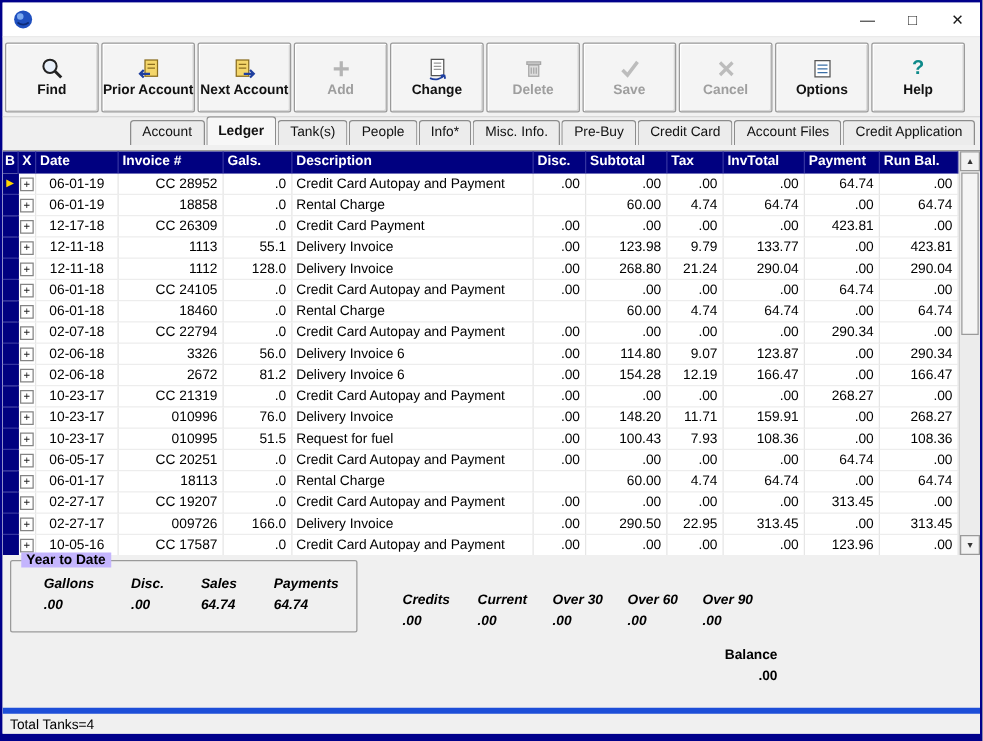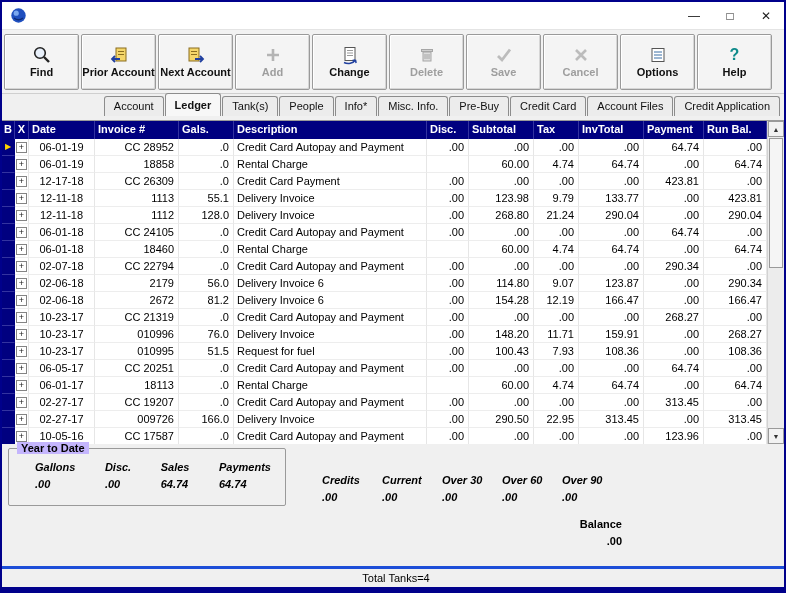--- a/index.html
+++ b/index.html
@@ -68,22 +68,22 @@
     border:1px solid #9a9a9a; border-radius:2px; }
   .ytd-legend { position:absolute; top:-7px; left:8px; background:#c4b5fd; padding:0 4px; font-weight:bold; }
   .ytd-items { display:flex; justify-content:space-between; padding:12px 14px 0 26px; }
   .s-col { text-align:left; font-weight:bold;font-style:italic; }
   .s-col .val { margin-top:5px; }
   .aging { position:absolute; left:320px; top:30px; display:flex; }
   .aging .s-col { width:60px; }
   .balance { position:absolute; left:520px; top:74px; width:100px; text-align:right; font-weight:bold; }
   .balance .val { margin-top:5px; }
   
-  .statusbar { height:21px; background:#f0f0f0; border-top:3px solid #1d4ed8;
-    font-size:11px; line-height:19px; padding-left:6px; color:#000;text-align:center; }
+  .statusbar { height:21px; background:#f0f0f0; border-top:5px solid #1d4ed8;
+    font-size:11px; line-height:19px; padding-left:6px; color:#000; }
 </style>
 </head>
 <body>
 
 <div class="window">
 
   <div class="titlebar">
     <span class="app-icon">
       <svg width="17" height="17" viewBox="0 0 17 17">
         <circle cx="8.5" cy="8.5" r="7.2" fill="#1f4fbf"></circle>
@@ -352,21 +352,21 @@
             <div class="cell col-invt num">.00</div>
             <div class="cell col-pay num">290.34</div>
             <div class="cell col-run num">.00</div>
           </div>
           <div class="grid-row">
             <div class="cell col-b b-cell"></div>
             <div class="cell col-x x-cell">
               <span class="expand-box">+</span>
             </div>
             <div class="cell col-date center">02-06-18</div>
-            <div class="cell col-inv num">2179</div>
+            <div class="cell col-inv num">3326</div>
             <div class="cell col-gals num">56.0</div>
             <div class="cell col-desc left">Delivery Invoice 6</div>
             <div class="cell col-disc num">.00</div>
             <div class="cell col-sub num">114.80</div>
             <div class="cell col-tax num">9.07</div>
             <div class="cell col-invt num">123.87</div>
             <div class="cell col-pay num">.00</div>
             <div class="cell col-run num">290.34</div>
           </div>
           <div class="grid-row">

